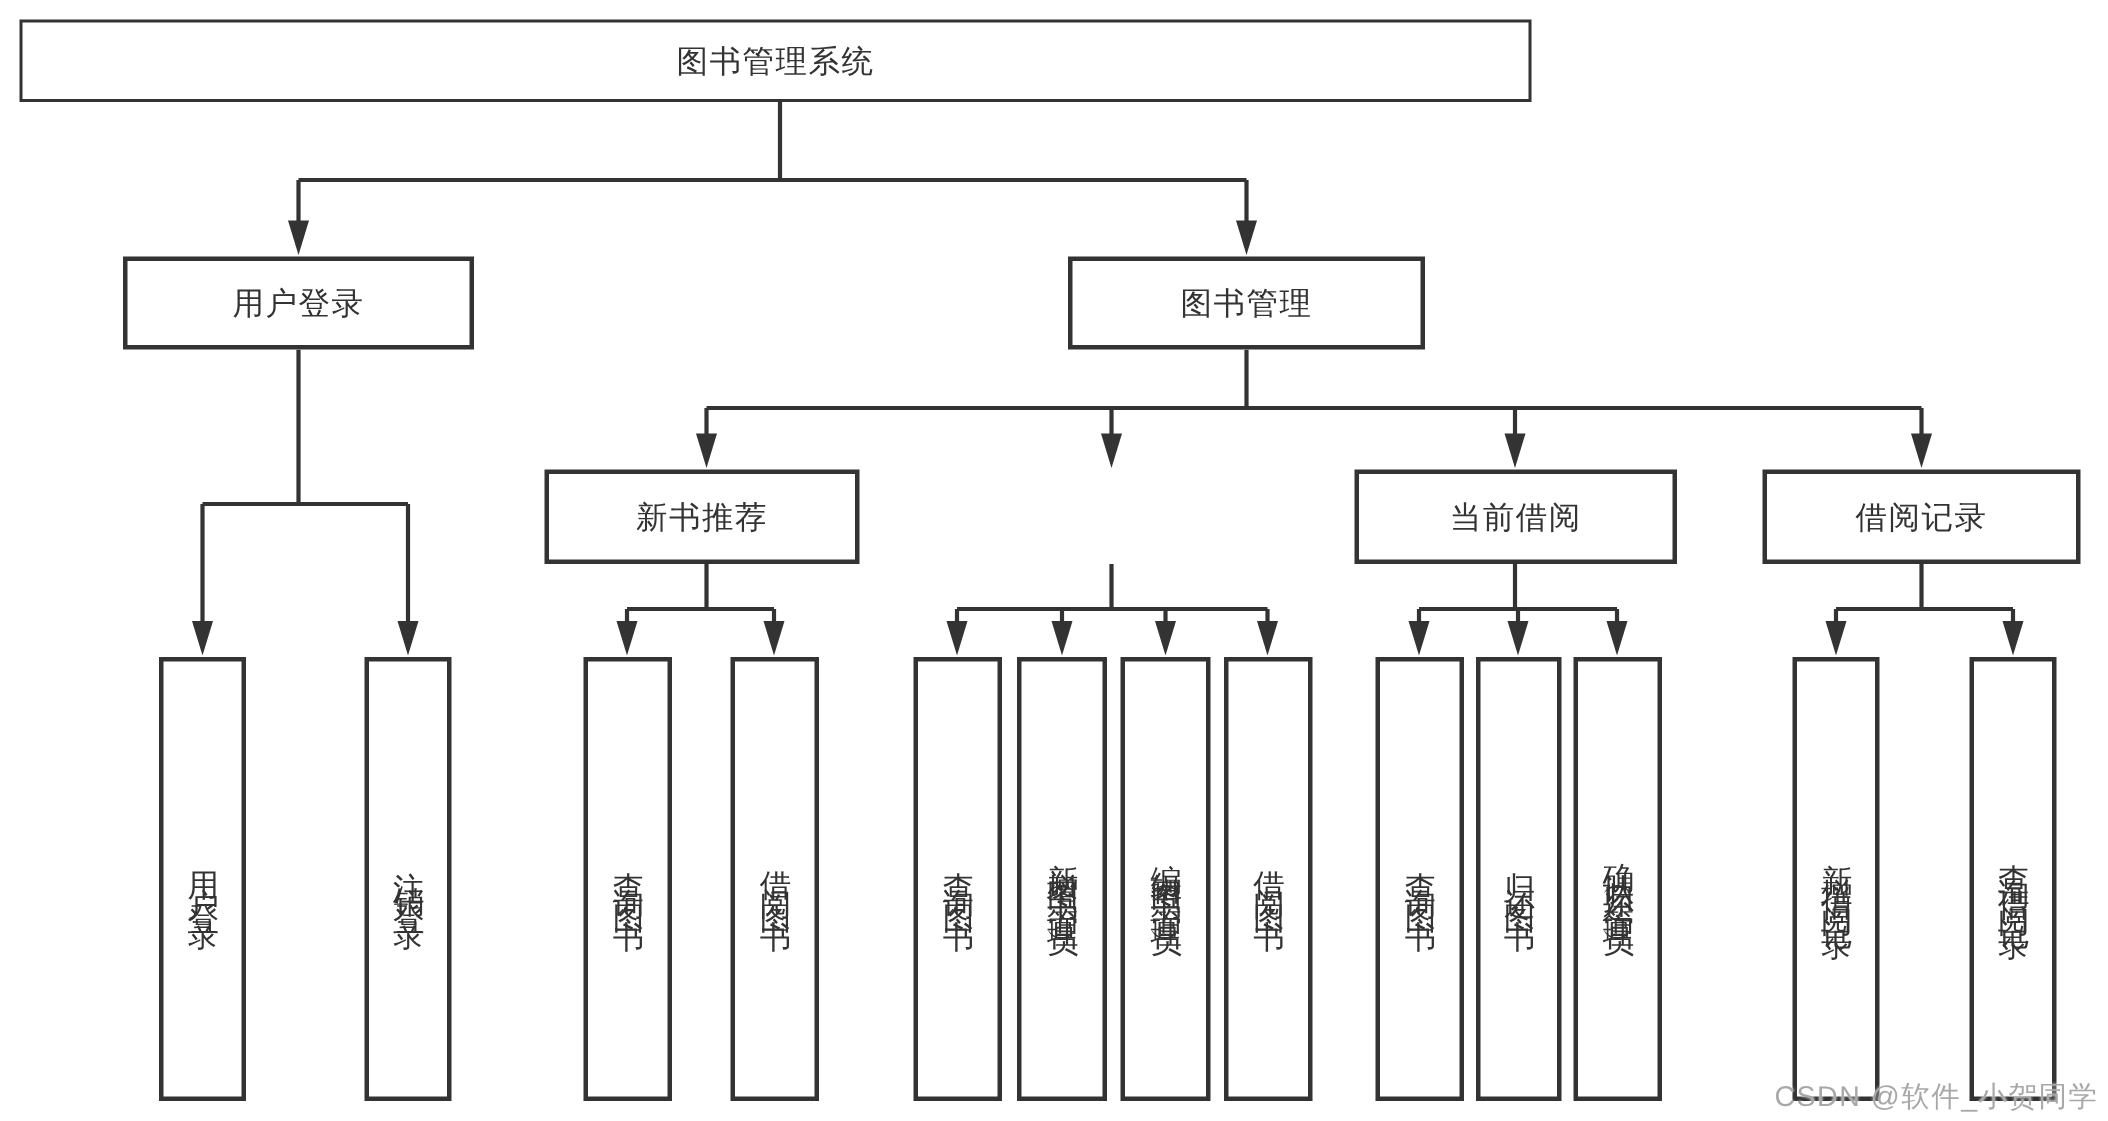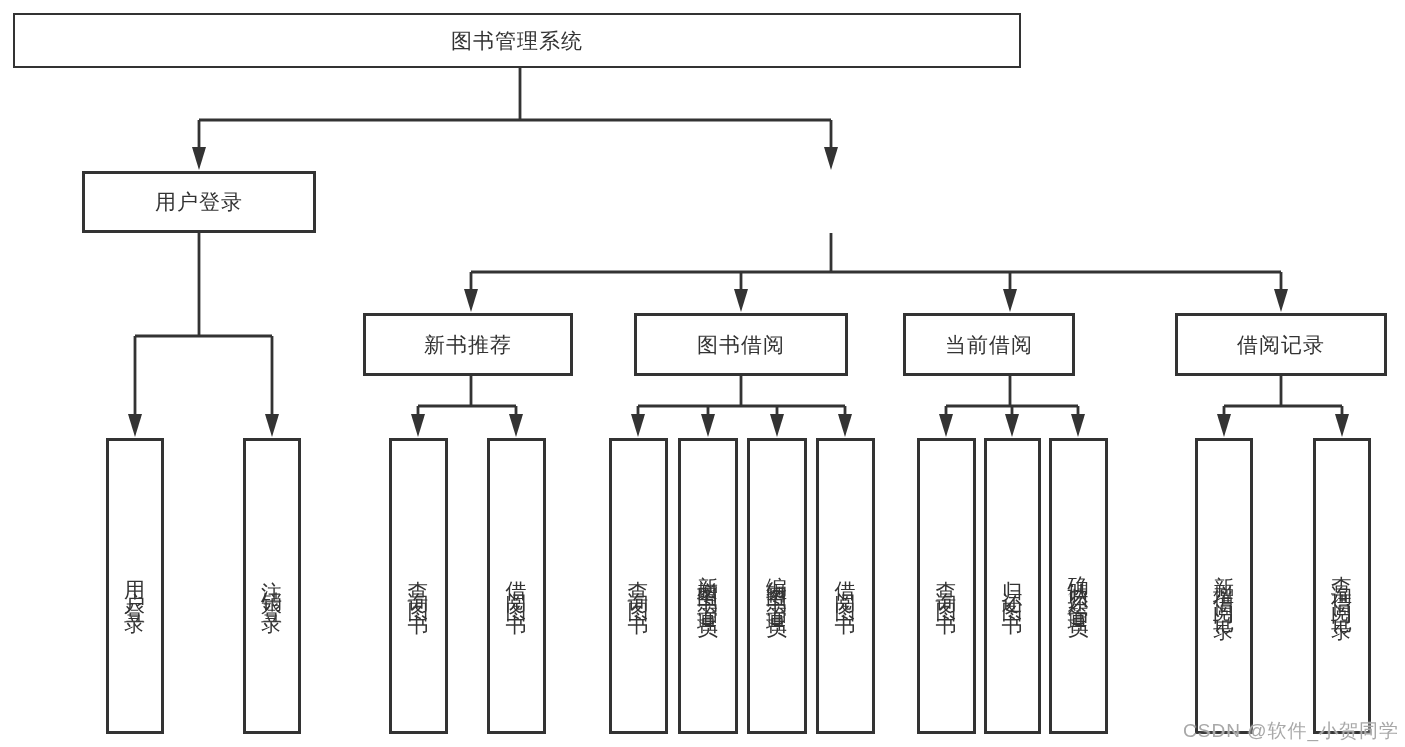--- a/index.html
+++ b/index.html
@@ -132,28 +132,28 @@
     </g>
   </svg>
 
   <div class="node root" style="left:13px;top:13px;width:1008px;height:55px;">
     <span class="hlbl">图书管理系统</span>
   </div>
 
   <div class="node" style="left:82px;top:171px;width:234px;height:62px;">
     <span class="hlbl">用户登录</span>
   </div>
+  <div class="node" style="left:712px;top:171px;width:238px;height:62px;">
+    <span class="hlbl">图书管理</span>
+  </div>
 
   <div class="node" style="left:363px;top:313px;width:210px;height:63px;">
     <span class="hlbl">新书推荐</span>
   </div>
-  <div class="node" style="left:634px;top:313px;width:214px;height:63px;">
-    <span class="hlbl">图书借阅</span>
-  </div>
-  <div class="node" style="left:903px;top:313px;width:172px;height:63px;">
+  <div class="node" style="left:903px;top:313px;width:215px;height:63px;">
     <span class="hlbl">当前借阅</span>
   </div>
   <div class="node" style="left:1175px;top:313px;width:212px;height:63px;">
     <span class="hlbl">借阅记录</span>
   </div>
 
   <div class="node vbox" style="left:106px;top:438px;width:58px;height:296px;">
     <span class="vlbl">用户登录</span>
   </div>
   <div class="node vbox" style="left:243px;top:438px;width:58px;height:296px;">

